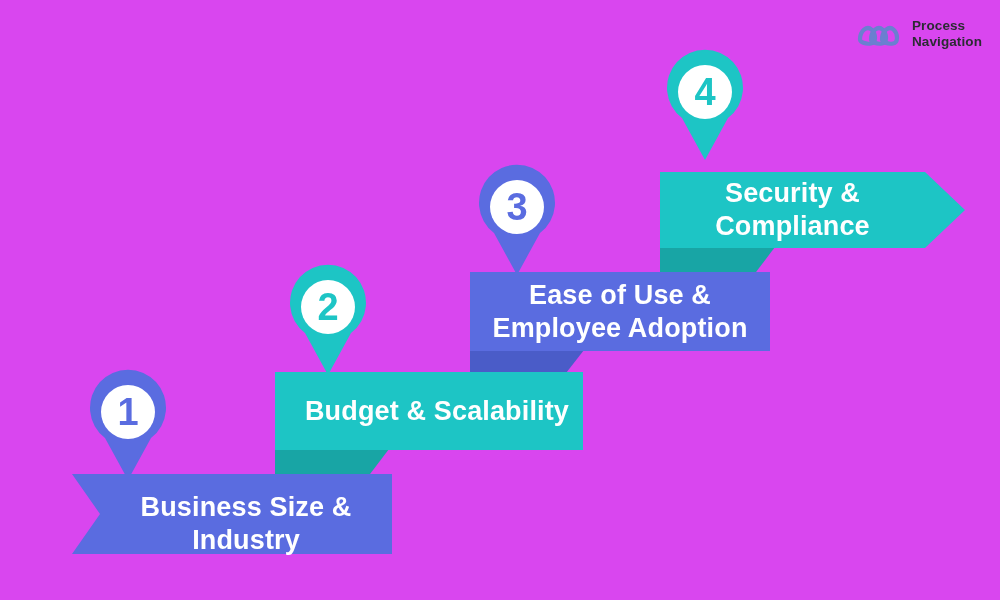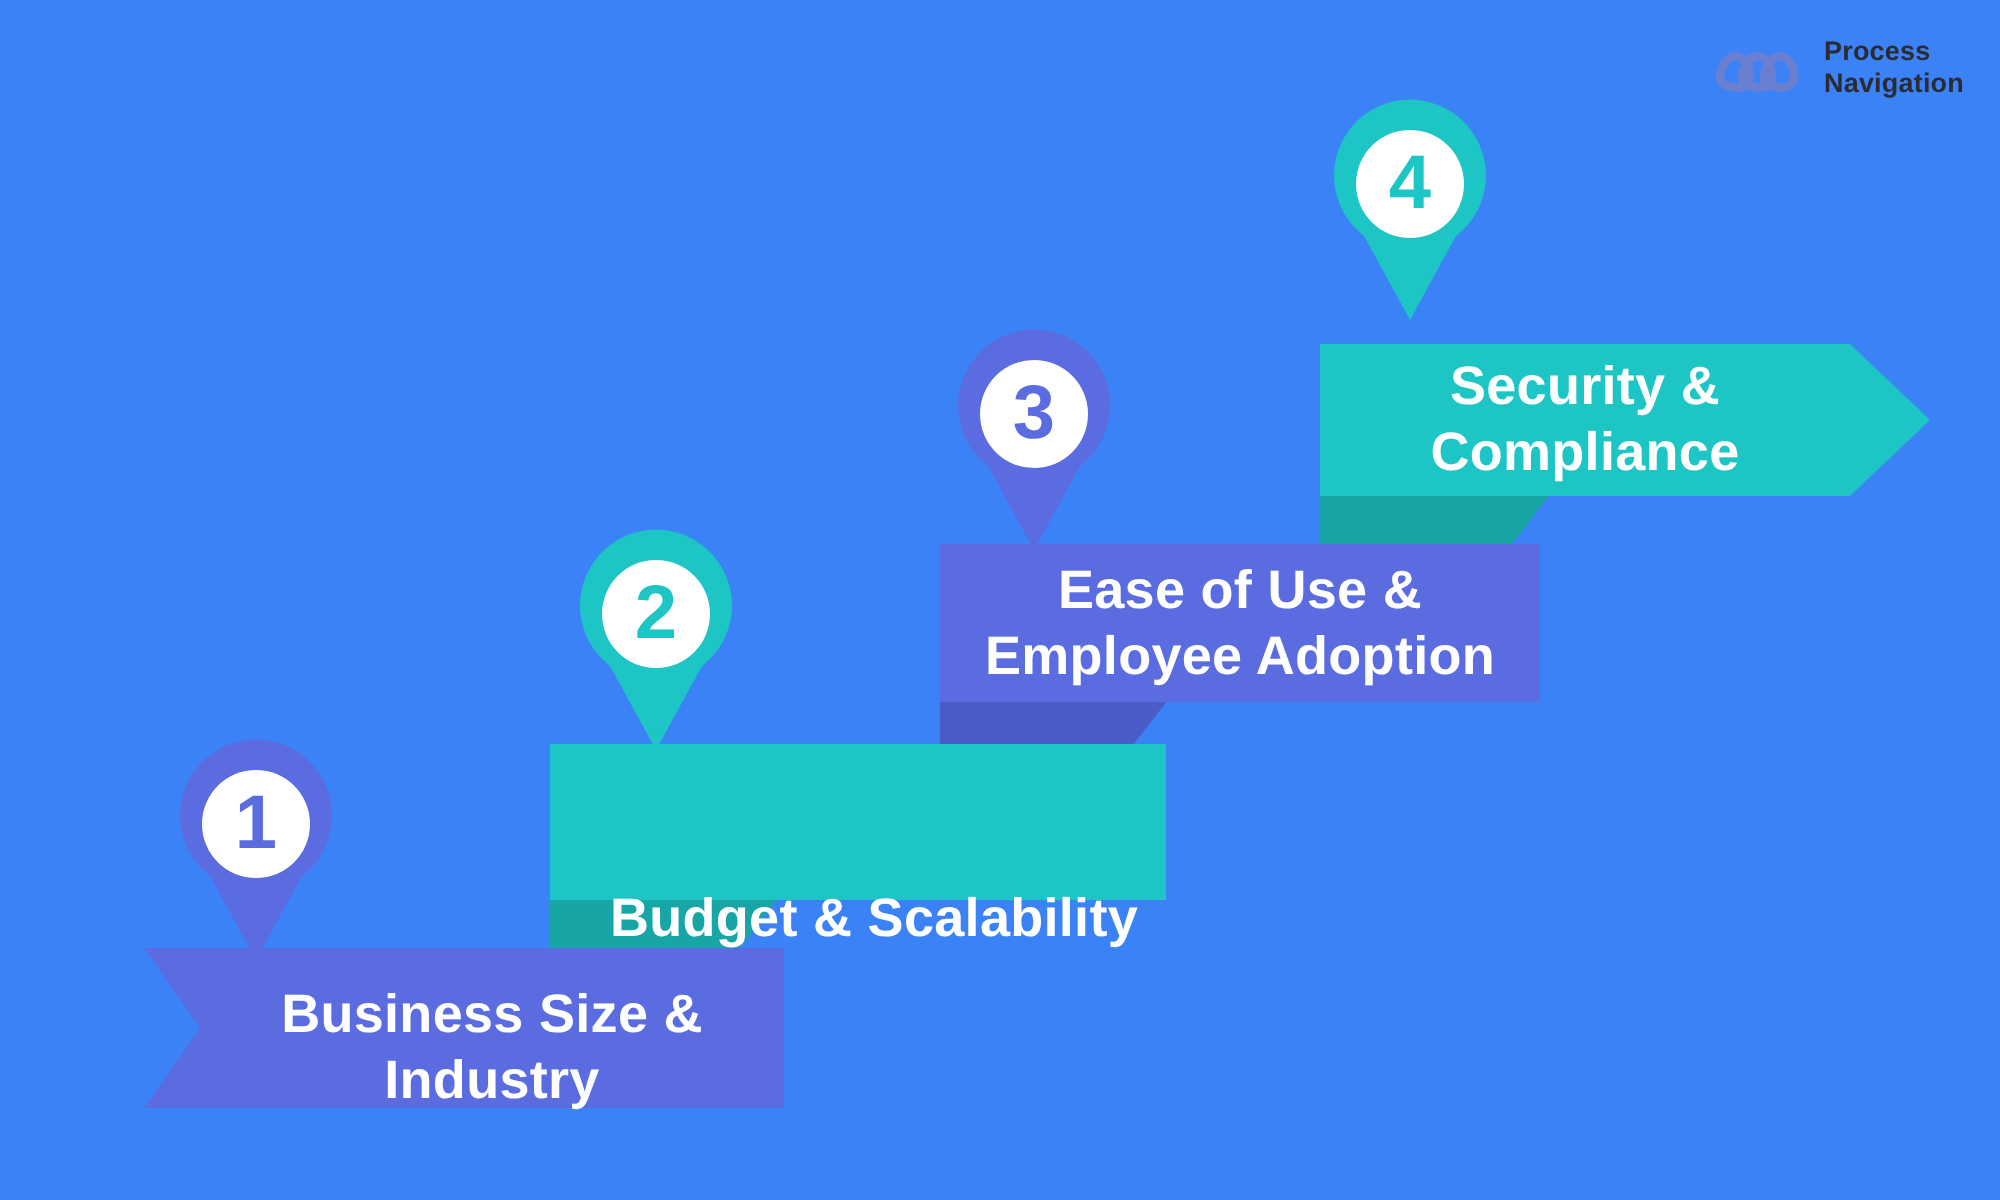--- a/index.html
+++ b/index.html
@@ -7,21 +7,21 @@
     padding: 0;
     background: #ffffff;
   }
   body {
     font-family: "Liberation Sans", sans-serif;
   }
   #canvas {
     position: relative;
     width: 1000px;
     height: 600px;
-    background: #3b82f6;
+    background: #d946ef;
     overflow: hidden;
   }
 
   
   .logo {
     position: absolute;
     right: 18px;
     top: 18px;
     display: flex;
     align-items: center;
@@ -115,21 +115,21 @@
       <path d="M50 132 L27 90 A38 38 0 1 1 73 90 Z" fill="#1dc5c5"></path>
       <circle cx="50" cy="64" r="27" fill="#ffffff"></circle>
       <text x="50" y="64" text-anchor="middle" dominant-baseline="central" font-family="Liberation Sans, sans-serif" font-size="38" font-weight="bold" fill="#1dc5c5">2</text>
     </svg>
 
     <div class="banner-wrap" style="left:268px; top:372px;">
       <svg class="banner-svg" width="325" height="110" viewBox="0 0 325 110">
         <path d="M7 77 L37 77 L121 77 L96 110 L7 110 Z" fill="#18a5a5"></path>
         <path d="M7 0 L315 0 L315 78 L7 78 Z" fill="#1dc5c5"></path>
       </svg>
-      <div class="banner-label" style="left:7px; top:0px; width:324px; height:78px;margin-top:48px;">Budget &amp; Scalability</div>
+      <div class="banner-label" style="left:7px; top:0px; width:324px; height:78px;">Budget &amp; Scalability</div>
     </div>
   </div>
 
   <div class="step">
     <svg class="pin" style="left:78px; top:348px; width:100px; height:140px;" viewBox="0 0 100 140">
       <path d="M50 132 L27 90 A38 38 0 1 1 73 90 Z" fill="#5a6ce0"></path>
       <circle cx="50" cy="64" r="27" fill="#ffffff"></circle>
       <text x="50" y="64" text-anchor="middle" dominant-baseline="central" font-family="Liberation Sans, sans-serif" font-size="38" font-weight="bold" fill="#5a6ce0">1</text>
     </svg>
 

